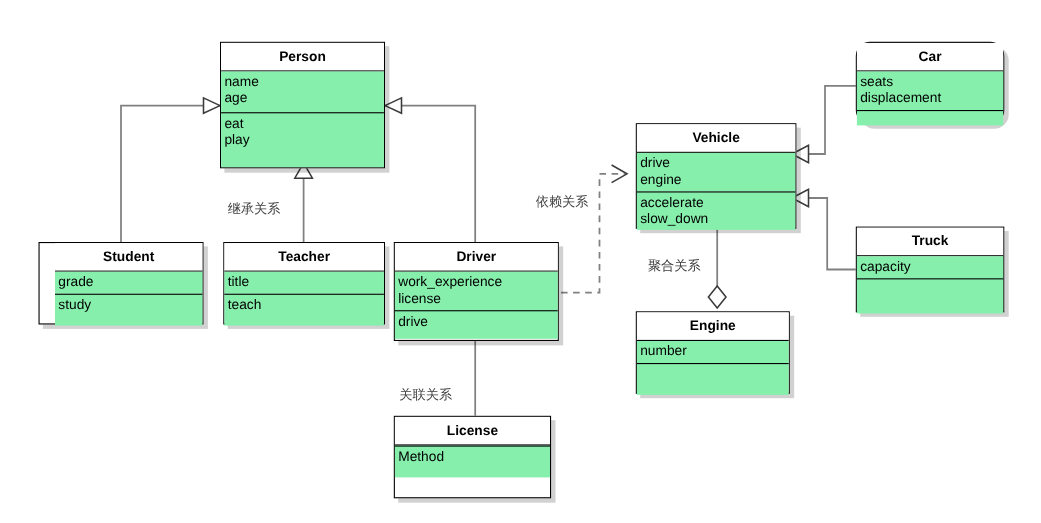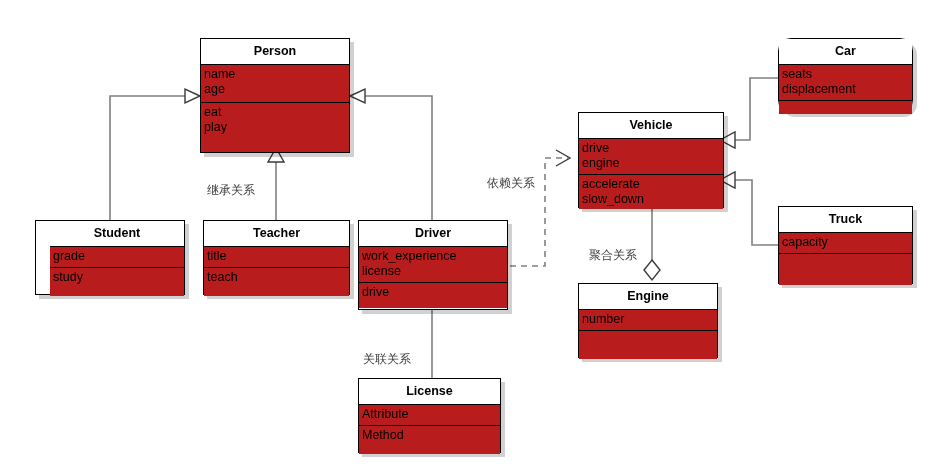--- a/index.html
+++ b/index.html
@@ -34,21 +34,21 @@
     padding: 6px 4px 6px 4px;
     border-bottom: 1.6px solid #000000;
     background: #ffffff;
   }
   .uml-compartment {
     box-sizing: border-box;
     font-size: 12.5px;
     line-height: 15px;
     color: #000;
     padding: 2px 0 2px 3px;
-    background: #b91c1c;
+    background: #86efac;
   }
   .uml-compartment.sep {
     border-top: 1.6px solid #000000;
   }
   .uml-compartment .m {
     display: block;
     white-space: nowrap;
   }
 
   
@@ -162,23 +162,20 @@
       <span class="m">work_experience</span>
       <span class="m">license</span>
     </div>
     <div class="uml-compartment sep" style="height:26px;">
       <span class="m">drive</span>
     </div>
   </div>
 
   <div class="uml-class" style="left:358px; top:378px; width:143px; height:75px;">
     <div class="uml-name">License</div>
-    <div class="uml-compartment" style="height:20px;">
-      <span class="m">Attribute</span>
-    </div>
     <div class="uml-compartment sep" style="height:29px;">
       <span class="m">Method</span>
     </div>
   </div>
 
   <div class="uml-class" style="left:578px; top:112px; width:146px; height:96px;">
     <div class="uml-name">Vehicle</div>
     <div class="uml-compartment" style="height:35px;">
       <span class="m">drive</span>
       <span class="m">engine</span>
@@ -211,17 +208,17 @@
     <div class="uml-compartment" style="height:20px;">
       <span class="m">number</span>
     </div>
     <div class="uml-compartment sep" style="height:29px;"></div>
   </div>
 
   <div class="rel-label" style="left:207px; top:183px;">继承关系</div>
 
   <div class="rel-label" style="left:487px; top:176px;">依赖关系</div>
 
-  <div class="rel-label" style="left:589px; top:234px;margin-top:14px;">聚合关系</div>
+  <div class="rel-label" style="left:589px; top:234px;">聚合关系</div>
 
   <div class="rel-label" style="left:363px; top:352px;text-align:center;">关联关系</div>
 
 </div>
 
 </body></html>

